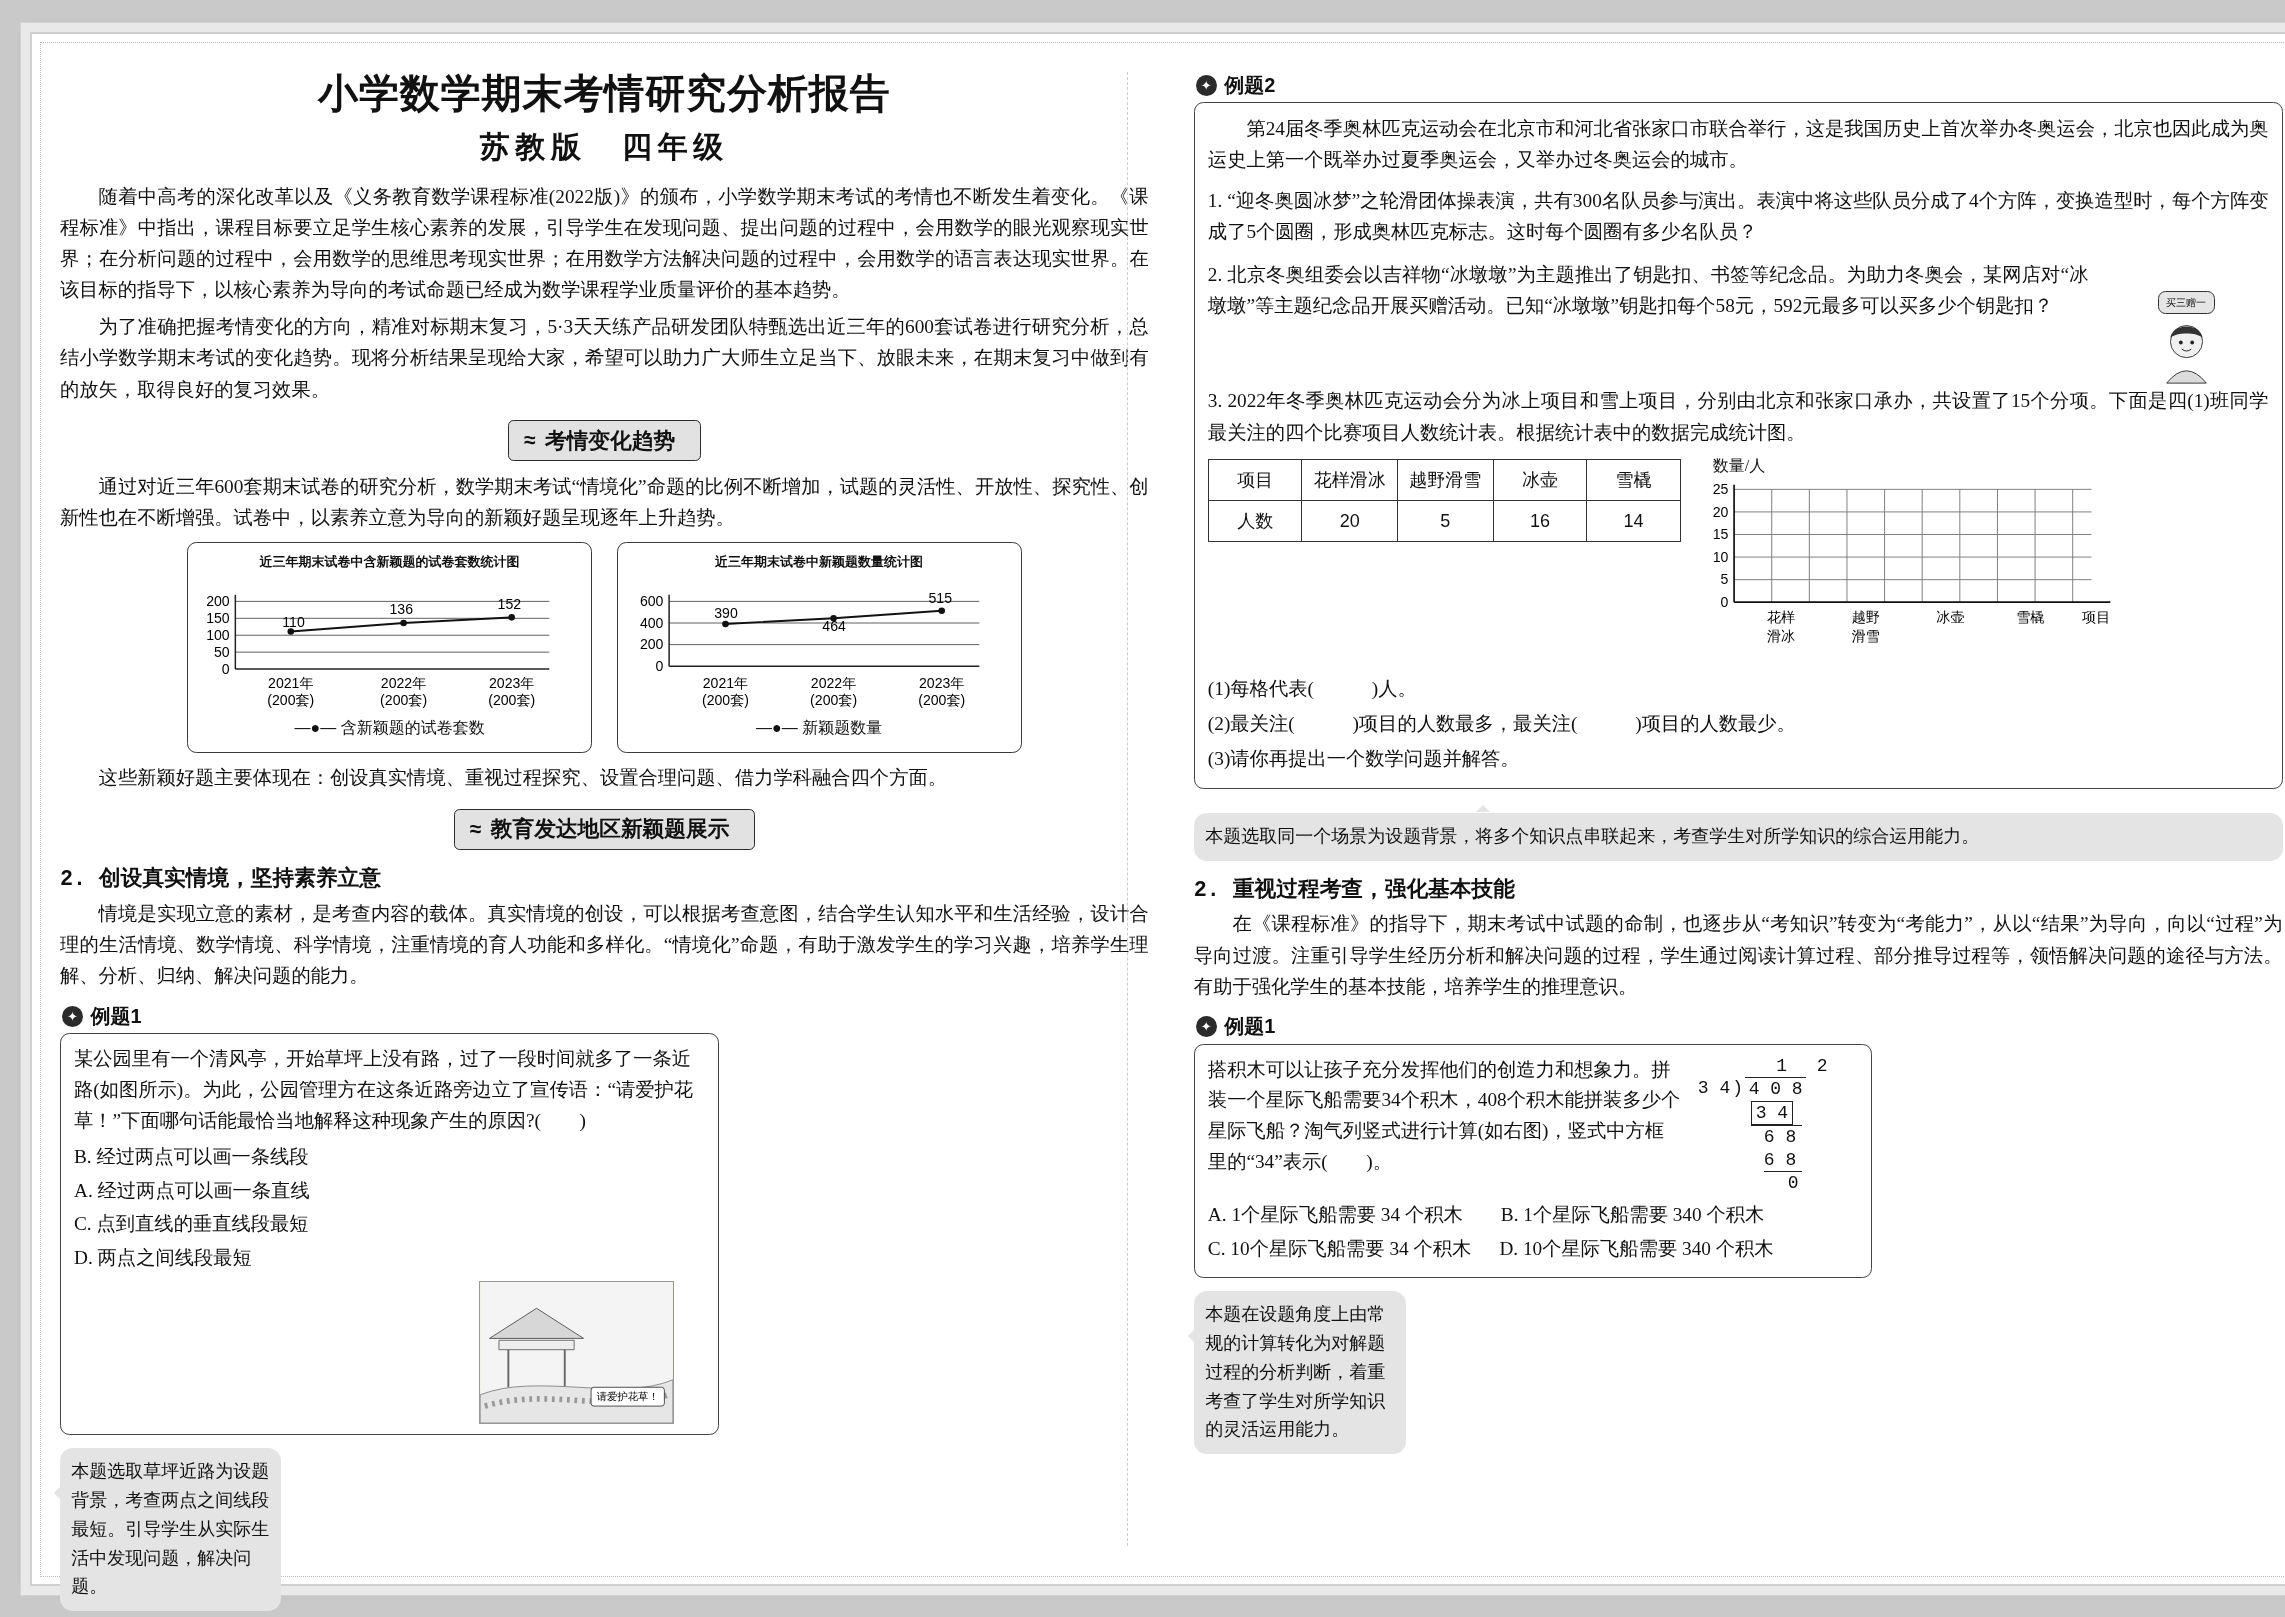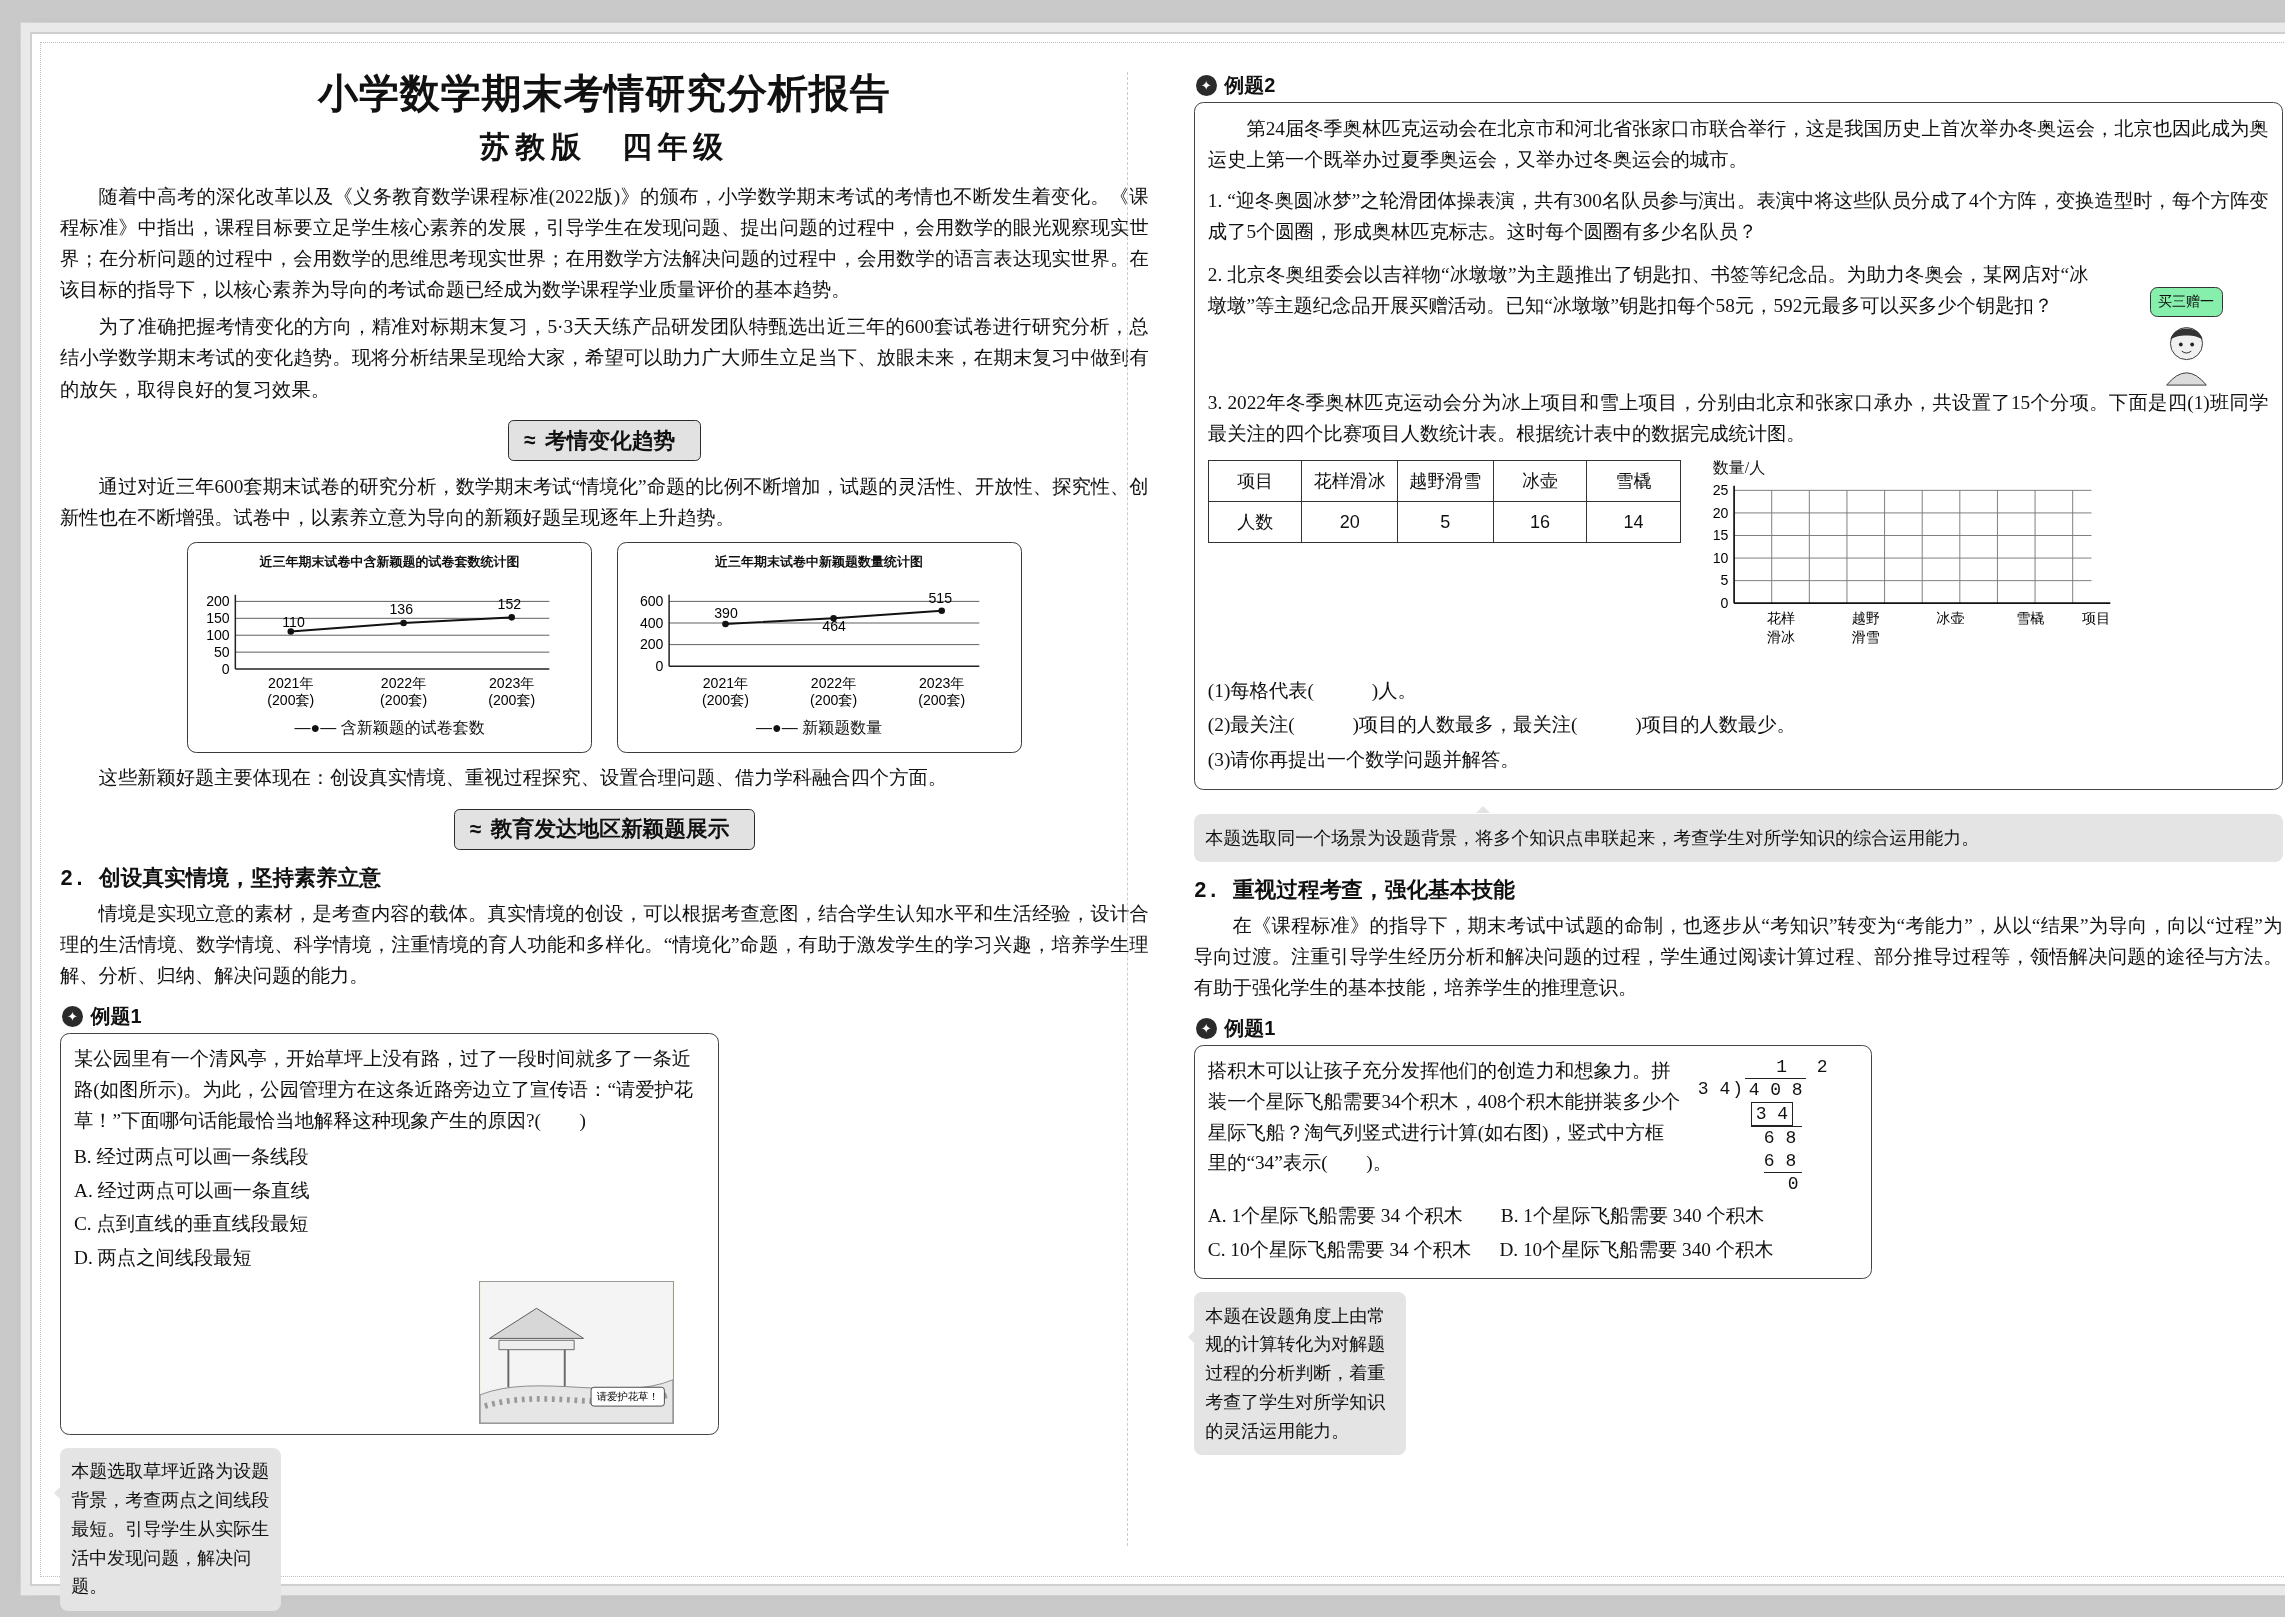--- a/index.html
+++ b/index.html
@@ -77,21 +77,21 @@
   }
   .example-tag .bulb{
     display:inline-block;width:21px;height:21px;border-radius:50%;background:#2b2b2b;color:#fff;
     font-size:13px;line-height:21px;text-align:center;
   }
   .qbox{
     border:1.9px solid #444;border-radius:9.4px;padding:9.4px 13px;font-size:19.3px;line-height:1.6;
     box-sizing:border-box;
   }
   .callout{
-    background:#e4e4e4;border-radius:8px;padding:9.4px 11.3px;font-size:18px;line-height:1.6;
+    background:#e4e4e4;border-radius:13px;padding:9.4px 11.3px;font-size:18px;line-height:1.6;
     position:relative;box-sizing:border-box;
   }
   .callout.left-tail::before{
     content:"";position:absolute;left:-13px;top:38px;border:7.5px solid transparent;border-right-color:#e4e4e4;
   }
   .callout.up-tail::before{
     content:"";position:absolute;left:282px;top:-15px;border:7.5px solid transparent;border-bottom-color:#e4e4e4;
   }
   .row-flex{display:flex;gap:13px;align-items:flex-start;flex-direction:column;}
   .choices{margin-top:5.6px;}
@@ -107,22 +107,22 @@
   table.stat td{border:1.4px solid #333;padding:5.6px 11.3px;text-align:center;min-width:70px;}
   .sub-items div{margin:3.8px 0;font-size:19.3px;}
   .division{
     font-family:"Liberation Mono","DejaVu Sans Mono",monospace;font-size:18px;line-height:1.25;
     width:160px;
   }
   .division .q{text-align:right;padding-right:21px;letter-spacing:9.4px;}
   .division .body{border-top:1.4px solid #222;}
   .flex-between{display:flex;gap:15px;align-items:flex-start;}
   .cloudtip{
-    background:#86efac;border:1.4px solid #333;border-radius:7.5px;font-size:14px;padding:2.8px 7.5px;
-    font-family:Liberation Serif, serif;
+    background:#e5e5e5;border:1.4px solid #333;border-radius:7.5px;font-size:10px;padding:2.8px 7.5px;
+    font-family:Liberation Sans, sans-serif;
   }
 </style>
 </head>
 <body>
 
 <div class="page">
   <div class="divider"></div>
   <div class="cols">
 
     <div class="col left">

